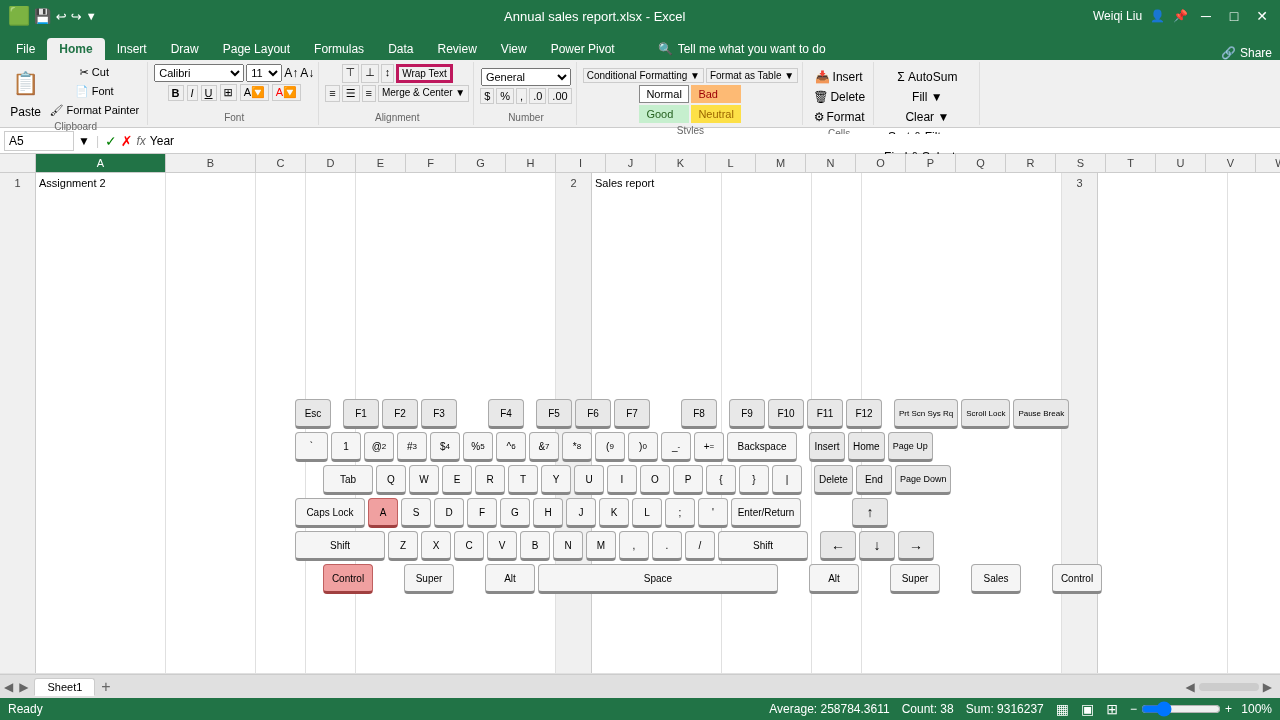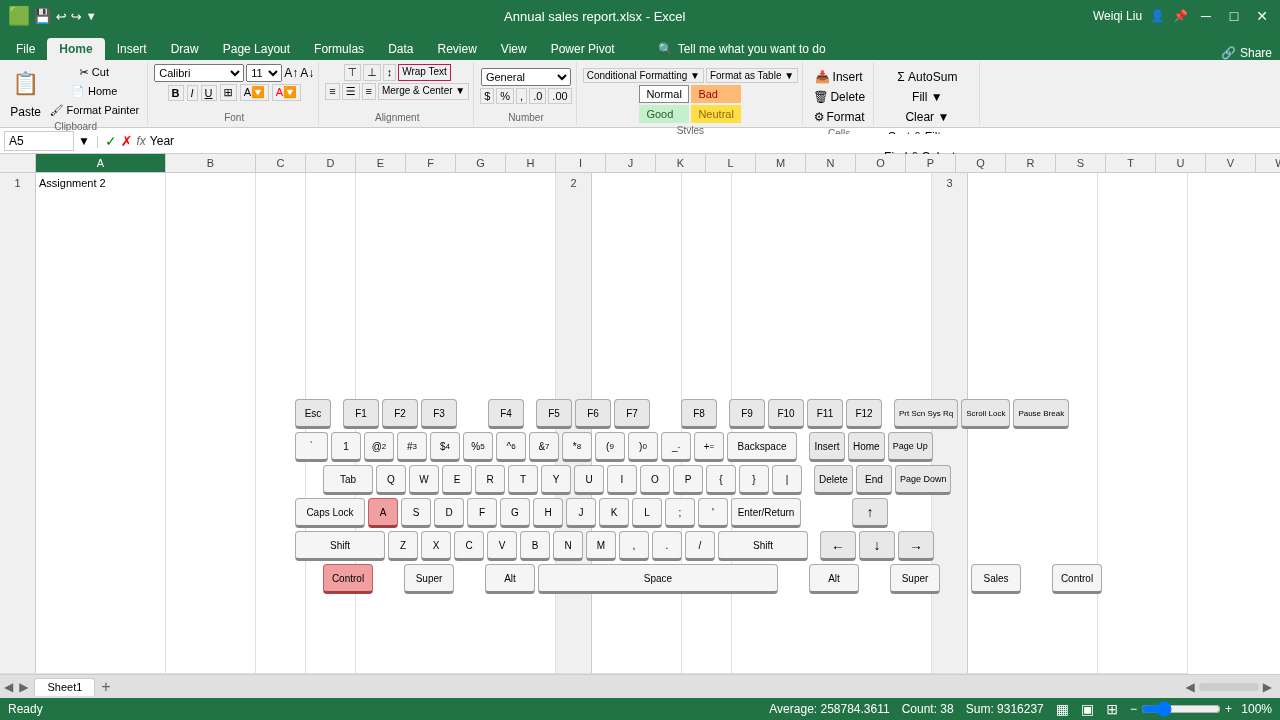--- a/index.html
+++ b/index.html
@@ -308,21 +308,21 @@
 <div id="ribbon">
 
   <div class="ribbon-group">
     <div class="ribbon-group-content">
       <div style="display:flex;flex-direction:column;gap:1px;">
         <div class="ribbon-btn" style="font-size:22px;height:40px;">📋</div>
         <div style="font-size:12px;text-align:center;">Paste</div>
       </div>
       <div style="display:flex;flex-direction:column;gap:2px;">
         <div class="ribbon-btn" style="font-size:11px;">✂ Cut</div>
-        <div class="ribbon-btn" style="font-size:11px;">📄 Home</div>
+        <div class="ribbon-btn" style="font-size:11px;">📄 Font</div>
         <div class="ribbon-btn" style="font-size:11px;">🖌 Format Painter</div>
       </div>
     </div>
     <div class="ribbon-group-label">Clipboard</div>
   </div>
 
   <div class="ribbon-group" style="min-width:140px;">
     <div class="ribbon-group-content" style="flex-direction:column;gap:2px;">
       <div style="display:flex;gap:2px;align-items:center;">
         <select style="font-size:11px;width:90px;height:18px;">
@@ -345,21 +345,21 @@
     </div>
     <div class="ribbon-group-label">Font</div>
   </div>
 
   <div class="ribbon-group" style="min-width:110px;">
     <div class="ribbon-group-content" style="flex-direction:column;gap:2px;">
       <div style="display:flex;gap:2px;">
         <span style="cursor:pointer;border:1px solid #ccc;padding:1px 3px;font-size:11px;">⊤</span>
         <span style="cursor:pointer;border:1px solid #ccc;padding:1px 3px;font-size:11px;">⊥</span>
         <span style="cursor:pointer;border:1px solid #ccc;padding:1px 3px;font-size:11px;">↕</span>
-        <span style="cursor:pointer;font-size:10px;border:1px solid #be185d;padding:1px 3px;">Wrap Text</span>
+        <span style="cursor:pointer;font-size:10px;border:3px solid #be185d;padding:1px 3px;">Wrap Text</span>
       </div>
       <div style="display:flex;gap:2px;">
         <span style="cursor:pointer;border:1px solid #ccc;padding:1px 3px;font-size:11px;">≡</span>
         <span style="cursor:pointer;border:1px solid #ccc;padding:1px 3px;font-size:11px;">☰</span>
         <span style="cursor:pointer;border:1px solid #ccc;padding:1px 3px;font-size:11px;">≡</span>
         <span style="cursor:pointer;font-size:10px;border:1px solid #ccc;padding:1px 3px;">Merge &amp; Center ▼</span>
       </div>
     </div>
     <div class="ribbon-group-label">Alignment</div>
   </div>
@@ -483,20 +483,21 @@
       <div class="row-num">1</div>
       <div class="cell" style="width:130px;min-width:130px;">Assignment 2</div>
       <div class="cell" style="width:90px;min-width:90px;"></div>
       <div class="cell" style="width:50px;min-width:50px;"></div>
       <div class="cell" style="width:50px;min-width:50px;"></div>
       <div class="cell" style="width:200px;min-width:200px;"></div>
     </div>
 
     <div class="grid-row">
       <div class="row-num">2</div>
+      <div class="cell" style="width:130px;min-width:130px;">Sales report</div>
       <div class="cell" style="width:90px;min-width:90px;"></div>
       <div class="cell" style="width:50px;min-width:50px;"></div>
       <div class="cell" style="width:200px;min-width:200px;"></div>
     </div>
 
     <div class="grid-row">
       <div class="row-num">3</div>
       <div class="cell" style="width:130px;min-width:130px;"></div>
       <div class="cell" style="width:90px;min-width:90px;"></div>
 

